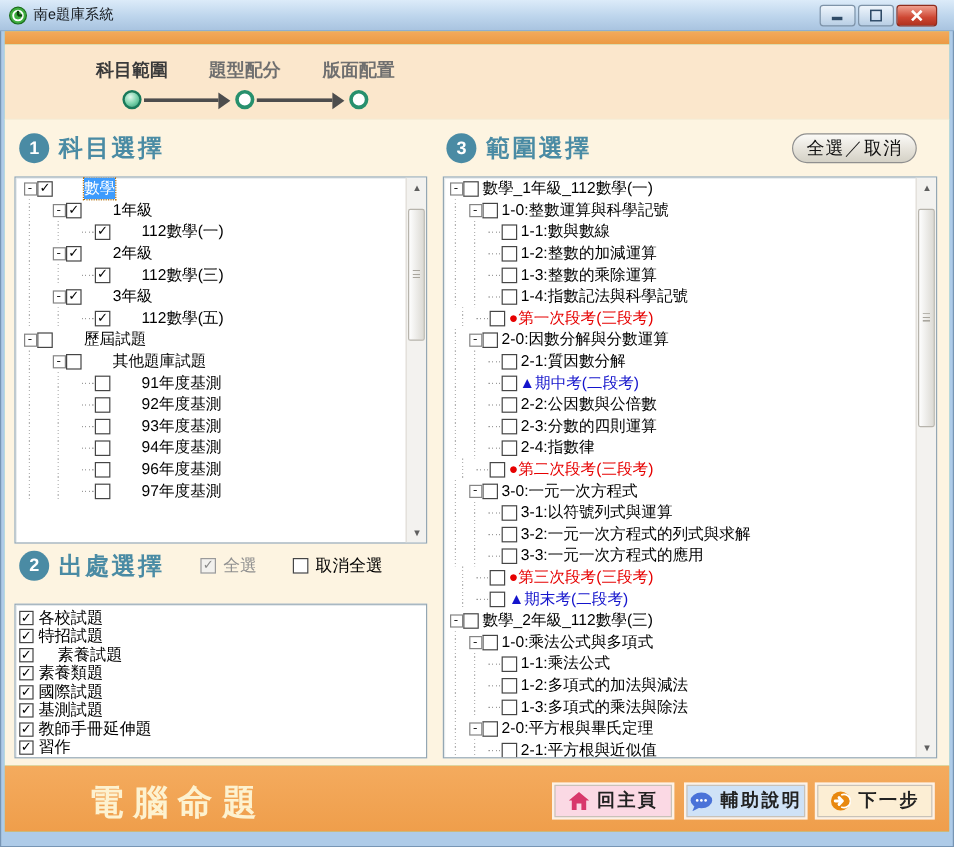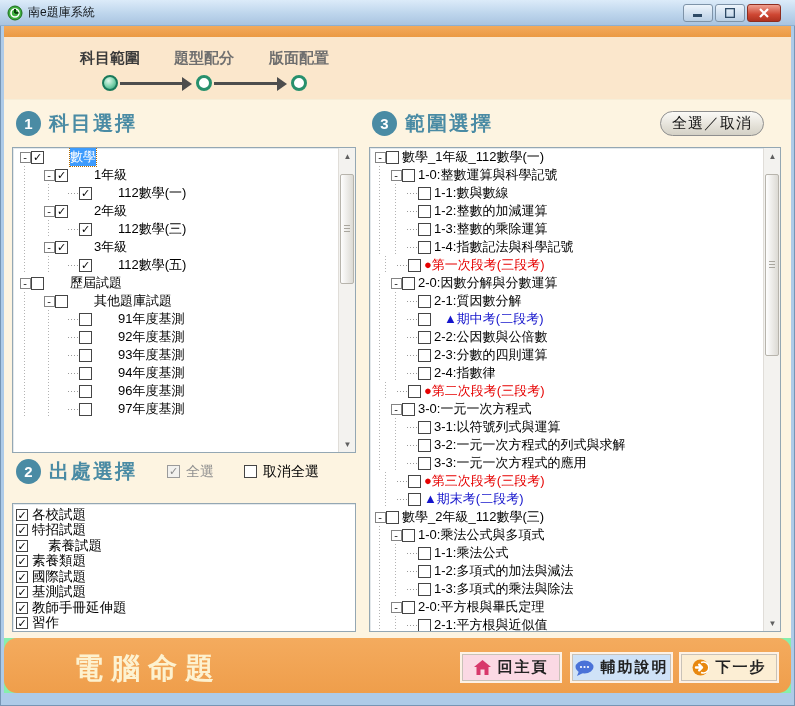--- a/index.html
+++ b/index.html
@@ -65,21 +65,21 @@
   
   .hchk{display:flex;align-items:center;gap:6px;margin-left:22px;}
   .hchk .txt{font-size:14px;}
   .hchk .txt.dim{color:#909090;}
 
   .pillbtn{position:absolute;width:104px;height:25px;border-radius:13px;border:1px solid #8f8f8f;
     background:linear-gradient(#fbfaf7,#e4e1d8 60%,#d4d1c6);font-size:15px;color:#111;
     display:flex;align-items:center;justify-content:center;letter-spacing:1px;cursor:default;}
 
   
-  .footer{position:relative;height:55px;background:linear-gradient(#f4ab5e,#ef9e4b);border-radius:13px;}
+  .footer{position:relative;height:55px;background:linear-gradient(#f4ab5e,#ef9e4b);}
   .brand{position:absolute;left:70px;top:11px;font-size:29px;font-weight:bold;color:#fdf2d0;letter-spacing:8px;}
   .fbtn{position:absolute;top:16px;height:27px;border:1px solid #c9c2b8;box-shadow:0 0 0 2px rgba(255,255,255,.85);
     display:flex;align-items:center;justify-content:center;gap:7px;font-size:15px;font-weight:bold;color:#222;
     letter-spacing:2px;cursor:default;}
   .fbtn svg{flex:none;display:block;}
   .fbtn.home{left:458px;width:98px;background:#fbd9e4;}
   .fbtn.help{left:568px;width:99px;background:#cfe2f7;}
   .fbtn.next{left:677px;width:96px;background:#fceed4;}
 </style>
 </head>
@@ -376,21 +376,21 @@
             <span class="g" style="width: 16px;"></span>
             <span class="slot stub" style="width: 12px;"></span>
             <span class="cb"></span>
             <span class="lbl" style="margin-left: 3px;">2-1:質因數分解</span>
           </div>
           <div class="trow" style="height: 18px; padding-left: 4px;">
             <span class="g" style="width: 16px;"></span>
             <span class="g" style="width: 16px;"></span>
             <span class="slot stub" style="width: 12px;"></span>
             <span class="cb"></span>
-            <span class="lbl blue" style="margin-left: 13px;">▲期中考(二段考)</span>
+            <span class="lbl blue" style="margin-left: 2px;">▲期中考(二段考)</span>
           </div>
           <div class="trow" style="height: 18px; padding-left: 4px;">
             <span class="g" style="width: 16px;"></span>
             <span class="g" style="width: 16px;"></span>
             <span class="slot stub" style="width: 12px;"></span>
             <span class="cb"></span>
             <span class="lbl" style="margin-left: 3px;">2-2:公因數與公倍數</span>
           </div>
           <div class="trow" style="height: 18px; padding-left: 4px;">
             <span class="g" style="width: 16px;"></span>

